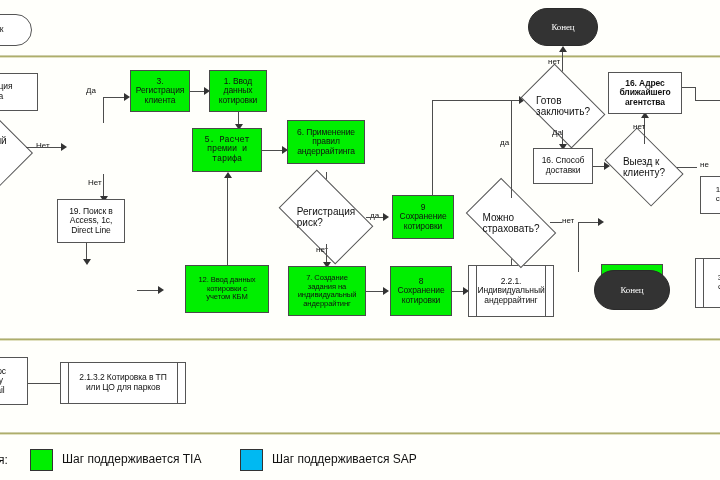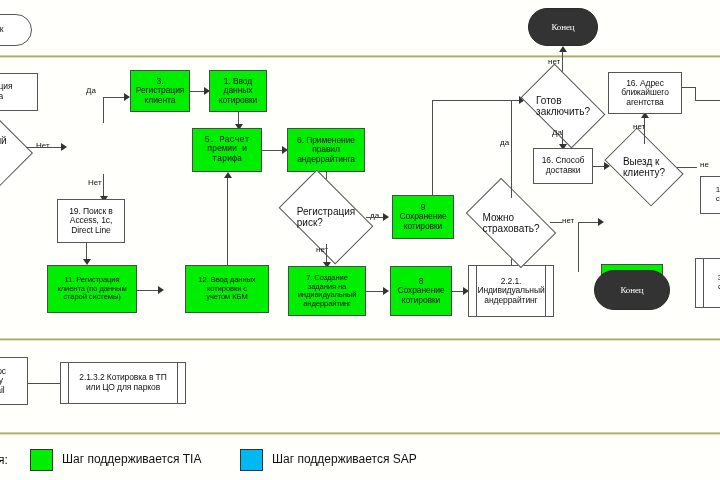--- a/index.html
+++ b/index.html
@@ -103,21 +103,21 @@
 
   <div class="node proc-green" style="left:192px;top:128px;width:70px;height:44px;white-space:pre-line;font-family:Liberation Mono, monospace;">5. Расчет
 премии и
 тарифа</div>
   <div class="ln lnh" style="left:262px;top:150px;width:22px;"></div>
   <div class="arw arw-r" style="left:282px;top:146px;"></div>
 
   <div class="ln lnv" style="left:227px;top:178px;height:90px;"></div>
   <div class="arw arw-u" style="left:224px;top:172px;"></div>
 
-  <div class="node proc-green" style="left:287px;top:128px;width:78px;height:44px;white-space:pre-line;">6. Применение
+  <div class="node proc-green" style="left:287px;top:120px;width:78px;height:44px;white-space:pre-line;">6. Применение
 правил
 андеррайтинга</div>
   <div class="ln lnv" style="left:326px;top:172px;height:16px;"></div>
   <div class="arw arw-d" style="left:323px;top:186px;"></div>
 
   <div class="dec" style="left:286px;top:190px;width:80px;height:54px;">
     <div class="dshape"></div>
     <div class="dtext" style="white-space:pre-line;">Регистрация
 риск?</div>
   </div>
@@ -190,21 +190,21 @@
     <div class="dtext" style="white-space:pre-line;">Выезд к
 клиенту?</div>
   </div>
   <div class="ln lnv" style="left:644px;top:118px;height:26px;"></div>
   <div class="arw arw-u" style="left:641px;top:112px;"></div>
   <div class="elbl" style="left:633px;top:122px;">нет</div>
 
   <div class="ln lnh" style="left:677px;top:167px;width:20px;"></div>
   <div class="elbl" style="left:700px;top:160px;">не</div>
 
-  <div class="node proc" style="left:608px;top:72px;width:74px;height:42px;white-space:pre-line;">16. Адрес
+  <div class="node proc" style="left:608px;top:72px;width:74px;height:42px;white-space:pre-line;font-weight:bold;">16. Адрес
 ближайшего
 агентства</div>
   <div class="ln lnh" style="left:682px;top:87px;width:14px;"></div>
   <div class="ln lnv" style="left:695px;top:87px;height:14px;"></div>
   <div class="ln lnh" style="left:695px;top:100px;width:25px;"></div>
 
   <div class="node proc-green" style="left:601px;top:264px;width:62px;height:32px;">17. Отказ</div>
   <div class="ln lnv" style="left:632px;top:296px;height:12px;"></div>
   <div class="arw arw-d" style="left:629px;top:304px;"></div>
 
@@ -215,23 +215,20 @@
 
   <div class="node proc-alt" style="left:695px;top:258px;width:50px;height:50px;white-space:pre-line;font-size:8px;">3
 с</div>
 
   <div class="node proc" style="left:57px;top:199px;width:68px;height:44px;white-space:pre-line;">19. Поиск в
 Access, 1с,
 Direct Line</div>
   <div class="ln lnv" style="left:86px;top:243px;height:18px;"></div>
   <div class="arw arw-d" style="left:83px;top:259px;"></div>
 
-  <div class="node proc-green" style="left:47px;top:265px;width:90px;height:48px;white-space:pre-line;font-size:7.6px;">11. Регистрация
-клиента (по данным
-старой системы)</div>
   <div class="ln lnh" style="left:137px;top:290px;width:24px;"></div>
   <div class="arw arw-r" style="left:158px;top:286px;"></div>
 
   <div class="node proc-green" style="left:185px;top:265px;width:84px;height:48px;white-space:pre-line;font-size:7.6px;">12. Ввод данных
 котировки с
 учетом КБМ</div>
 
   <div class="node proc" style="left:-34px;top:357px;width:62px;height:48px;white-space:pre-line;">прос
 ксу
 mail</div>

